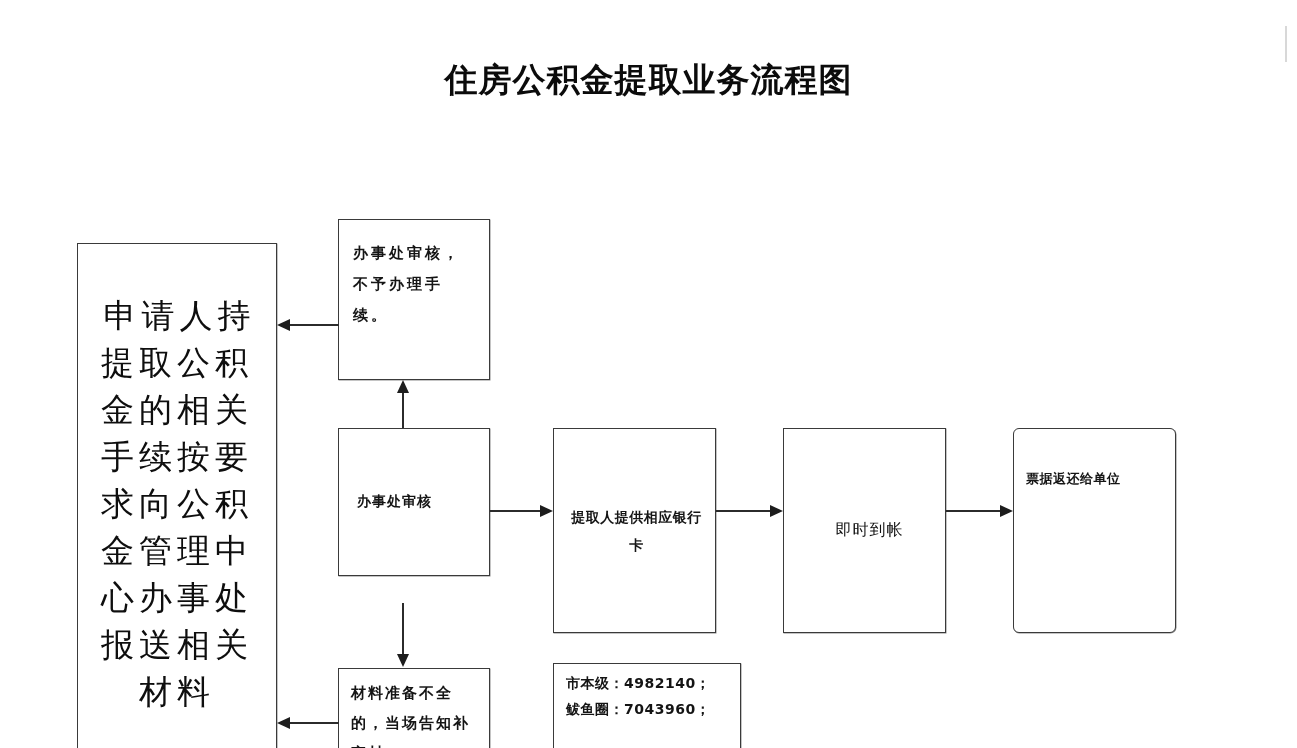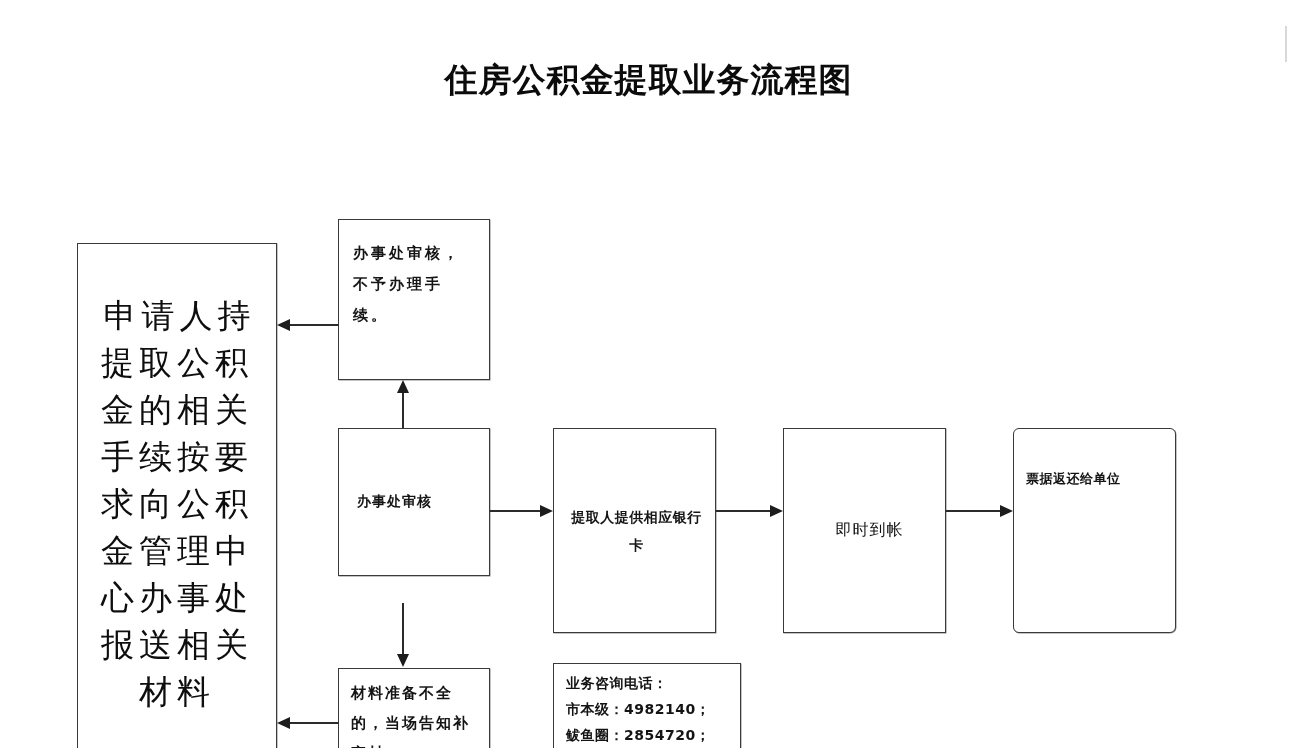--- a/index.html
+++ b/index.html
@@ -269,23 +269,22 @@
   <div class="node" id="node-receipt">
     <span class="node-text">票据返还给单位</span>
   </div>
 
   <div class="node" id="node-incomplete">
     <span class="node-text">材料准备不全的，当场告知补齐材</span>
   </div>
 
   <div class="node" id="node-phone">
     <span class="node-text">
-      <span class="phone-line">业务咨询电话：</span>
       <span class="phone-line">市本级：4982140；</span>
-      <span class="phone-line">鲅鱼圈：2854720；</span>
+      <span class="phone-line">鲅鱼圈：7043960；</span>
     </span>
   </div>
 
   <div class="conn h" style="left:289px; top:324px; width:50px;"></div>
   <div class="arrowhead arrow-left" style="left:277px; top:319px;"></div>
 
   <div class="conn v" style="left:402px; top:392px; height:36px;"></div>
   <div class="arrowhead arrow-up" style="left:397px; top:380px;"></div>
 
   <div class="conn h" style="left:490px; top:510px; width:51px;"></div>

